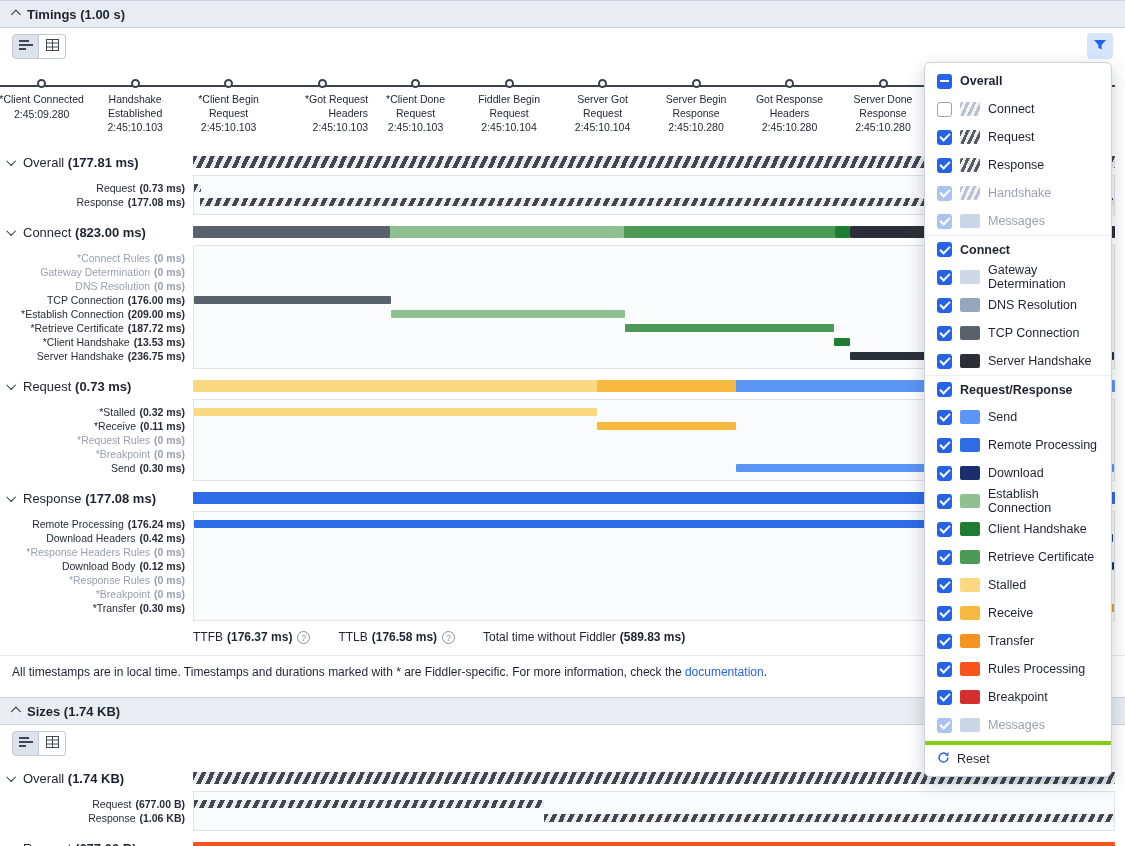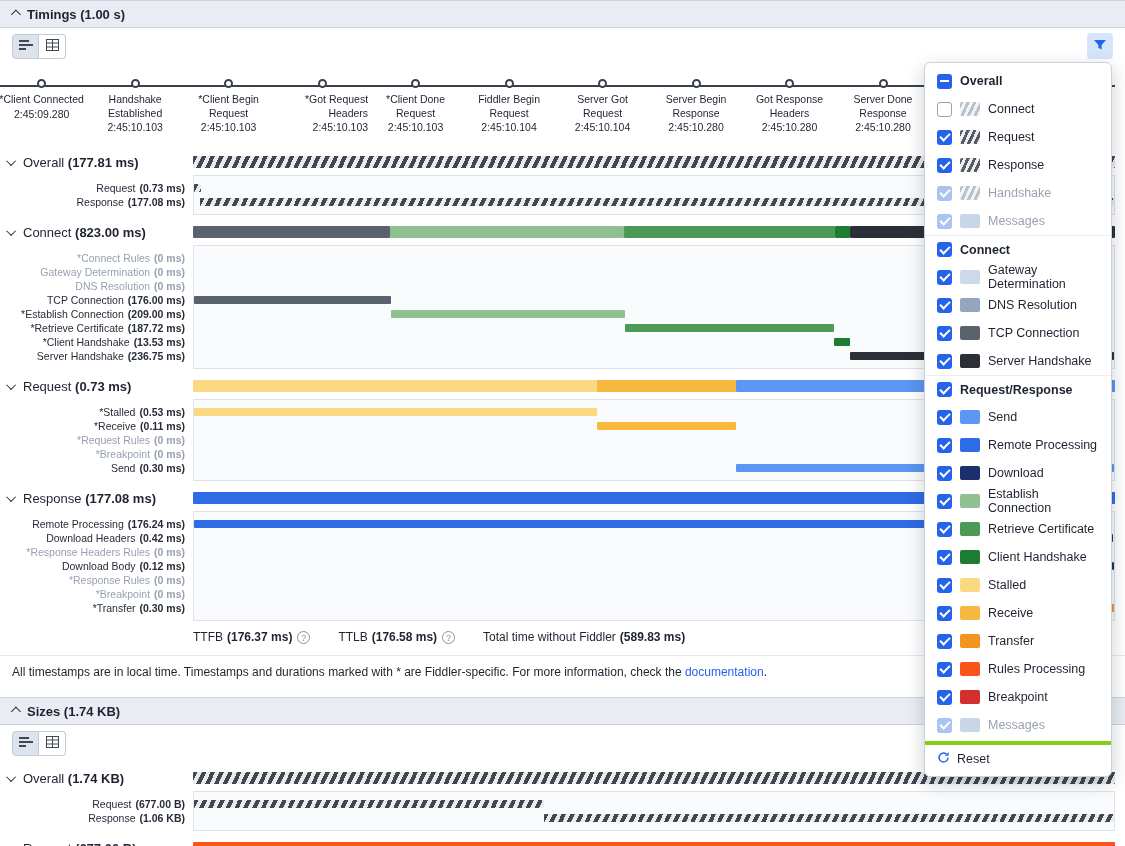--- a/index.html
+++ b/index.html
@@ -285,21 +285,21 @@
         <div class="track">
           <div class="seg" style="left: 0%; width: 43.8%; height: 12px; background: rgb(251, 217, 131);"></div>
           <div class="seg" style="left: 43.8%; width: 15.1%; height: 12px; background: rgb(246, 184, 63);"></div>
           <div class="seg" style="left: 58.9%; width: 41.1%; height: 12px; background: rgb(91, 150, 244);"></div>
         </div>
       </div>
       <div class="subpanel">
         <div class="labels">
           <div class="rlabel">
             <span class="rname">*Stalled</span>
-            <span class="rval">(0.53 ms)</span>
+            <span class="rval">(0.32 ms)</span>
           </div>
           <div class="rlabel">
             <span class="rname">*Receive</span>
             <span class="rval">(0.11 ms)</span>
           </div>
           <div class="rlabel muted">
             <span class="rname">*Request Rules</span>
             <span class="rval">(0 ms)</span>
           </div>
           <div class="rlabel muted">
@@ -552,27 +552,27 @@
       <span class="sw" style="background: rgb(27, 47, 110);"></span>
       <span>Download</span>
     </div>
     <div class="mrow">
       <span class="cb checked"></span>
       <span class="sw" style="background: rgb(143, 192, 143);"></span>
       <span>Establish Connection</span>
     </div>
     <div class="mrow">
       <span class="cb checked"></span>
+      <span class="sw" style="background: rgb(31, 125, 51);"></span>
+      <span>Client Handshake</span>
+    </div>
+    <div class="mrow">
+      <span class="cb checked"></span>
       <span class="sw" style="background: rgb(77, 154, 87);"></span>
       <span>Retrieve Certificate</span>
-    </div>
-    <div class="mrow">
-      <span class="cb checked"></span>
-      <span class="sw" style="background: rgb(31, 125, 51);"></span>
-      <span>Client Handshake</span>
     </div>
     <div class="mrow">
       <span class="cb checked"></span>
       <span class="sw" style="background: rgb(251, 217, 131);"></span>
       <span>Stalled</span>
     </div>
     <div class="mrow">
       <span class="cb checked"></span>
       <span class="sw" style="background: rgb(246, 184, 63);"></span>
       <span>Receive</span>

